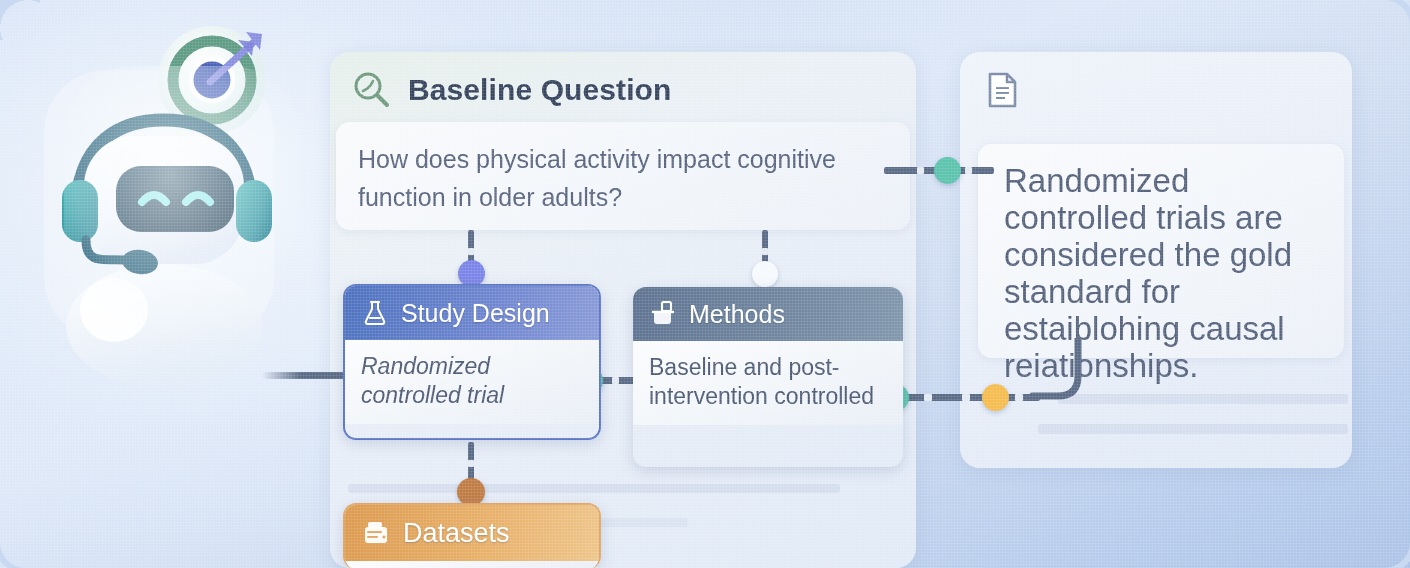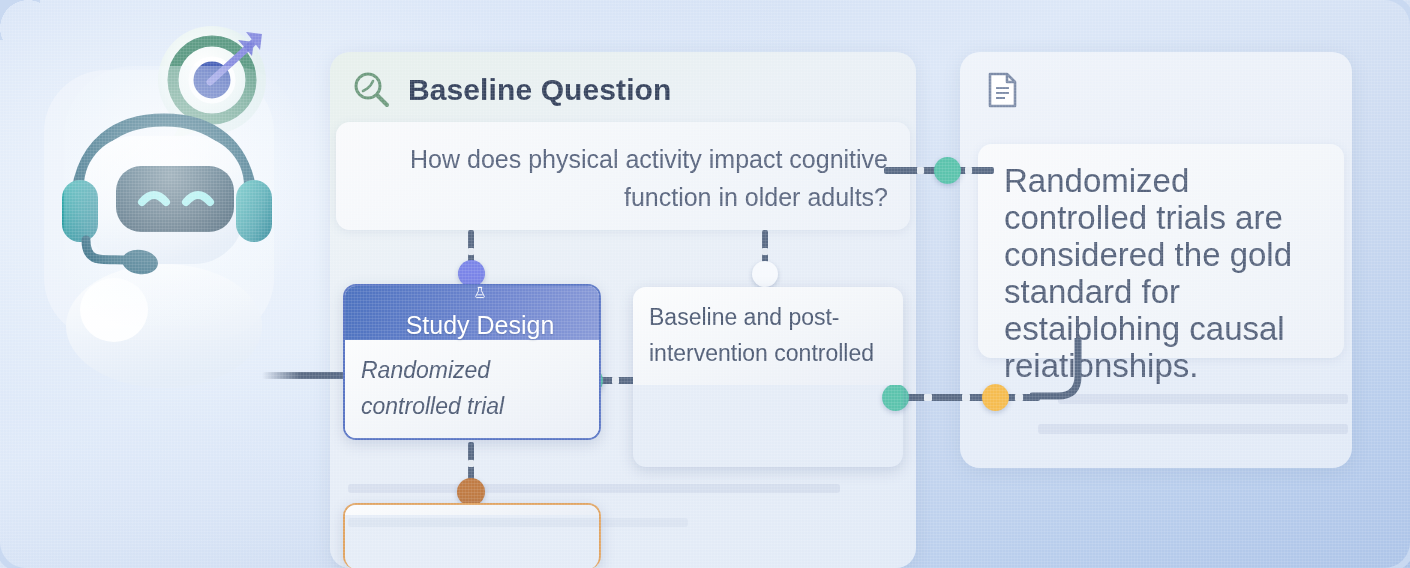--- a/index.html
+++ b/index.html
@@ -82,21 +82,21 @@
   #panel-research .panel-title { font-weight: 700; }
   #panel-justification .panel-title { font-weight: 400; }
 
   
   .content-box {
     position: absolute;
     background: linear-gradient(150deg, rgba(249,250,252,.97) 0%, rgba(243,246,250,.97) 50%, rgba(236,241,248,.97) 100%);
     border-radius: 14px;
     box-shadow: 0 2px 10px rgba(110,135,175,.13);
   }
-  #rq-box { left: 336px; top: 122px; width: 574px; height: 108px; text-align: right; }
+  #rq-box { left: 336px; top: 122px; width: 574px; height: 108px; }
   #rq-text {
     position: absolute; left: 22px; top: 18px; width: 530px;
     font-size: 25px; line-height: 38px; color: #5a667f;
   }
   #just-box { left: 978px; top: 144px; width: 366px; height: 214px; }
   #just-text {
     position: absolute; left: 26px; top: 18px; width: 320px;
     font-size: 33px; line-height: 37px; color: #56637c;
   }
 
@@ -121,26 +121,26 @@
   }
   .node-head-title {
     font-size: 25px; color: #ffffff; font-weight: 400;
     text-shadow: 0 1px 2px rgba(40,60,95,.3);
   }
   .node-body {
     background: linear-gradient(160deg, #fbfcfd 0%, #f2f5f9 55%, #e9eef6 100%);
     padding: 12px 16px 14px 16px;
   }
   .node-body-text {
-    font-size: 23px; line-height: 36px; color: #4f5c75;
+    font-size: 23px; line-height: 29px; color: #4f5c75;
   }
 
   #card-study { left: 343px; top: 284px; width: 258px; height: 156px;
     border: 2px solid #5a76c4; }
-  #card-study .node-head { background: linear-gradient(103deg, #4d72bf 0%, #6f86cf 58%, #8a9bd8 100%); flex-direction: column; }
+  #card-study .node-head { background: linear-gradient(103deg, #4d72bf 0%, #6f86cf 58%, #8a9bd8 100%); }
   #card-study .node-body-text { font-style: italic; }
 
   #card-methods { left: 633px; top: 287px; width: 270px; height: 180px; }
   #card-methods .node-head { background: linear-gradient(100deg, #5e7391 0%, #70869f 55%, #8097ad 100%); }
 
   #card-datasets { left: 343px; top: 503px; width: 258px; height: 66px;
     border: 2px solid #e0a463; border-bottom: none; }
   #card-datasets .node-head { height: 56px; background: linear-gradient(100deg, #dc9a4f 0%, #e8b069 55%, #eec58b 100%); }
   #card-datasets .node-head-title { font-size: 27px; }
   #card-datasets .node-body { height: 10px; padding: 0; }
@@ -309,25 +309,44 @@
         <line x1="9" y1="19" x2="19" y2="19" stroke="#ffffff" stroke-width="2" stroke-linecap="round"></line>
       </svg>
       <span class="node-head-title">Study Design</span>
     </div>
     <div class="node-body">
       <div class="node-body-text">Randomized controlled trial</div>
     </div>
   </div>
 
   <div class="node-card" id="card-methods">
+    <div class="node-head">
+      <svg width="28" height="28" viewBox="0 0 28 28">
+        <rect x="13" y="2" width="9" height="9" rx="1.5" fill="none" stroke="#ffffff" stroke-width="2"></rect>
+        <path d="M5 12 H22 V21 A3 3 0 0 1 19 24 H8 A3 3 0 0 1 5 21 Z" fill="#ffffff" opacity="0.92"></path>
+        <line x1="4" y1="12" x2="24" y2="12" stroke="#ffffff" stroke-width="2.4" stroke-linecap="round"></line>
+        <line x1="13" y1="11" x2="13" y2="6" stroke="#ffffff" stroke-width="2"></line>
+      </svg>
+      <span class="node-head-title">Methods</span>
+    </div>
     <div class="node-body">
       <div class="node-body-text">Baseline and post-intervention controlled</div>
     </div>
   </div>
 
   <div class="node-card" id="card-datasets">
+    <div class="node-head">
+      <svg width="30" height="30" viewBox="0 0 30 30">
+        <rect x="4" y="9" width="22" height="16" rx="3" fill="#ffffff" opacity="0.95"></rect>
+        <rect x="7" y="4" width="14" height="6" rx="2" fill="#ffffff" opacity="0.95"></rect>
+        <line x1="7" y1="14" x2="20" y2="14" stroke="#e0a463" stroke-width="2" stroke-linecap="round"></line>
+        <line x1="7" y1="19" x2="16" y2="19" stroke="#e0a463" stroke-width="2" stroke-linecap="round"></line>
+        <circle cx="23" cy="19" r="1.6" fill="#e0a463"></circle>
+      </svg>
+      <span class="node-head-title">Datasets</span>
+    </div>
     <div class="node-body"></div>
   </div>
 
   <div id="grain"></div>
   <div id="frame"></div>
   <div id="frame-corner-tl"></div>
 </div>
 
 </body></html>

